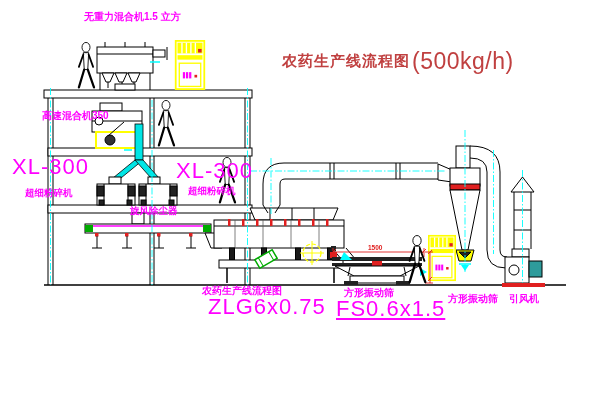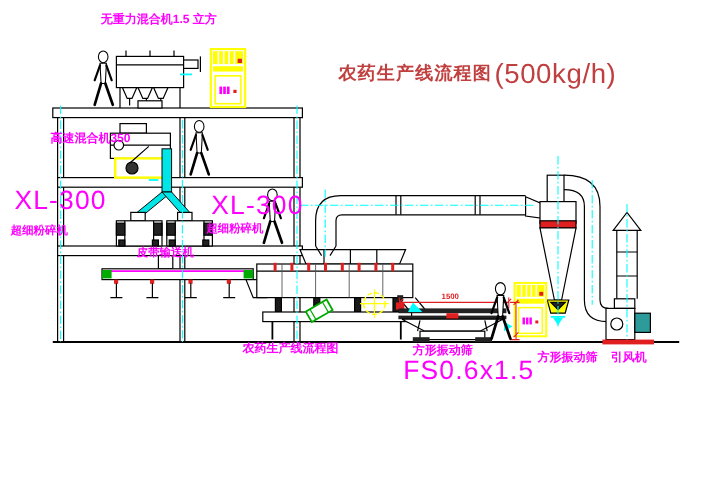--- a/index.html
+++ b/index.html
@@ -2,21 +2,21 @@
 <html><head>
 <meta charset="utf-8">
 <style>
   html,body{margin:0;padding:0;background:#fff;}
   #stage{position:relative;width:600px;height:403px;background:#fff;overflow:hidden;
          font-family:"Liberation Sans",sans-serif;}
   #stage svg{position:absolute;left:0;top:0;}
   .lbl{position:absolute;color:#FF00FF;white-space:nowrap;line-height:1;}
   .model{font-size:22px;letter-spacing:1px;}
   .cn{font-size:10px;font-weight:bold;}
-  .cn-s{font-size:9.5px;font-weight:bold;}
+  .cn-s{font-size:9.5px;font-weight:bold;margin-left:16px;}
   .dim{color:#E02020;font-size:6.5px;font-weight:bold;}
   .title{position:absolute;left:282px;top:48px;color:#C04040;white-space:nowrap;display:flex;align-items:center;gap:2px;}
   .title .t-cn{font-size:15px;font-weight:bold;letter-spacing:1px;}
   .title .t-cap{font-size:23px;font-weight:normal;letter-spacing:0.5px;}
 </style>
 </head>
 <body>
 
 <div id="stage">
 
@@ -234,21 +234,22 @@
   <span class="t-cn">农药生产线流程图</span>
   <span class="t-cap">(500kg/h)</span>
 </div>
 
 <div class="lbl cn" style="left:84px;top:12px;">无重力混合机1.5 立方</div>
 <div class="lbl cn" style="left:42px;top:111px;text-align:center;">高速混合机350</div>
 <div class="lbl model" style="left:12px;top:156px;">XL-300</div>
 <div class="lbl cn-s" style="left:9px;top:188px;">超细粉碎机</div>
 <div class="lbl model" style="left:176px;top:160px;">XL-300</div>
 <div class="lbl cn-s" style="left:172px;top:186px;">超细粉碎机</div>
-<div class="lbl cn-s" style="left:114px;top:206px;">皮带输送机</div>
+<div class="lbl cn-s" style="left:114px;top:206px;">旋风除尘器</div>
 <div class="lbl cn" style="left:202px;top:286px;">农药生产线流程图</div>
+<div class="lbl model" style="left:208px;top:296px;">ZLG6x0.75</div>
 <div class="lbl cn" style="left:344px;top:288px;">方形振动筛</div>
-<div class="lbl model" style="left:336px;top:298px;">FS0.6x1.5</div>
+<div class="lbl model" style="left:336px;top:298px;text-decoration:underline;">FS0.6x1.5</div>
 <div class="lbl cn" style="left:448px;top:294px;">方形振动筛</div>
 <div class="lbl cn" style="left:509px;top:294px;">引风机</div>
 <div class="dim" style="position:absolute;left:368px;top:244px;">1500</div>
 
 </div>
 
 </body></html>

